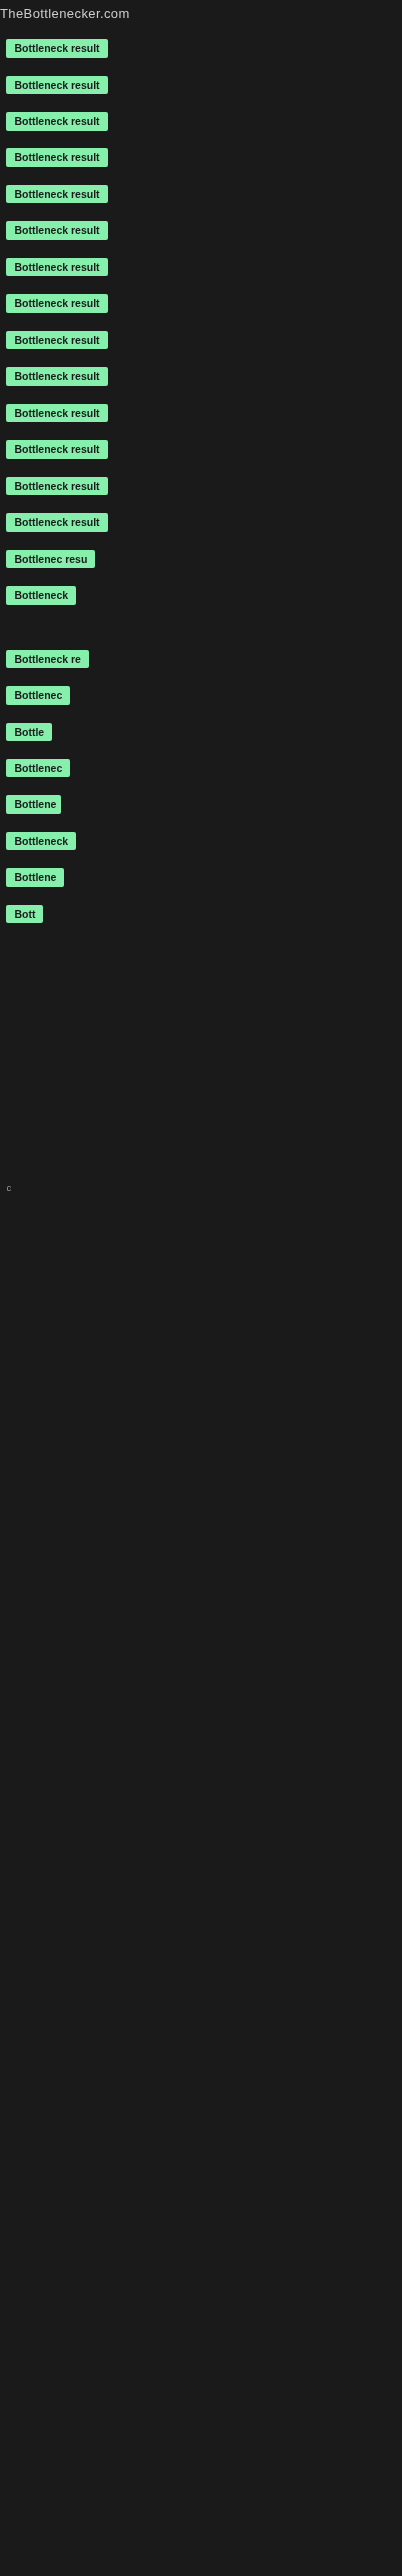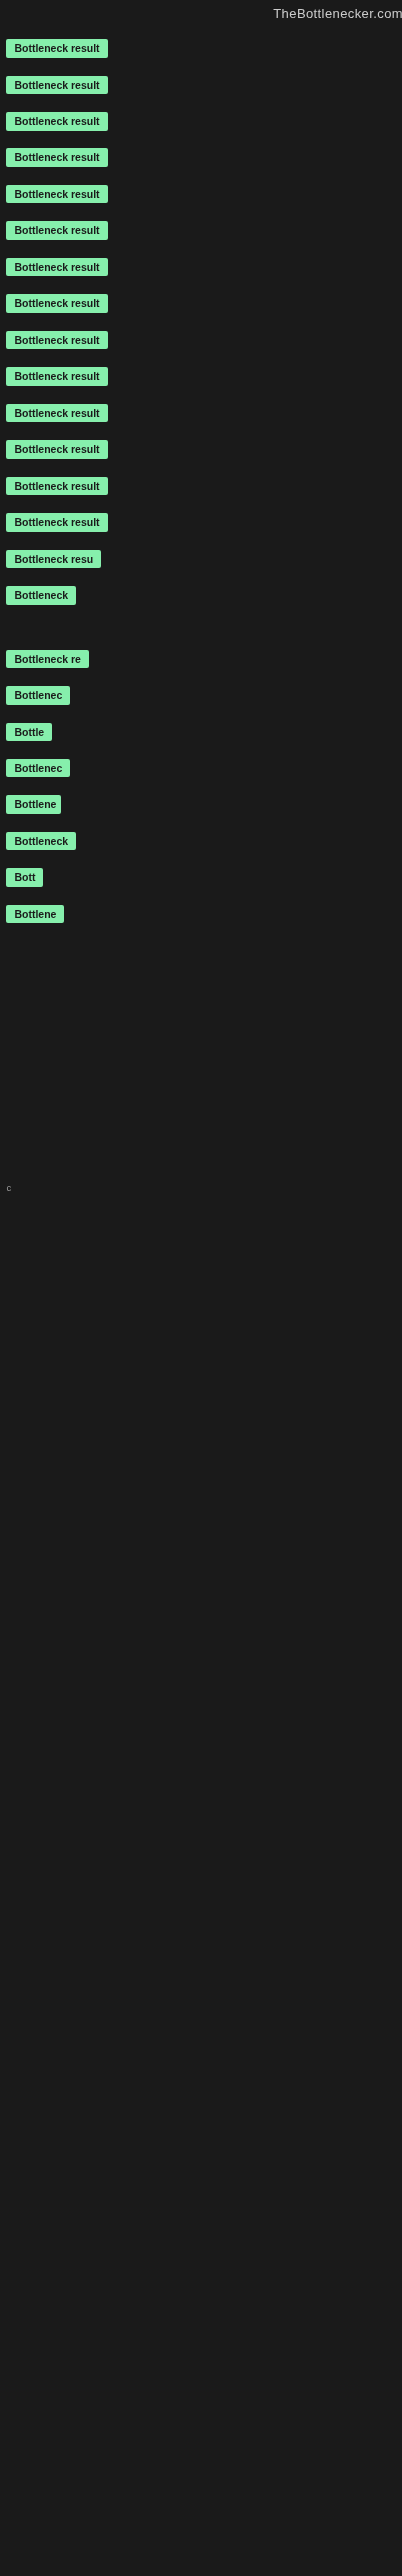--- a/index.html
+++ b/index.html
@@ -10,21 +10,21 @@
 
     body {
       width: 403px;
       min-height: 2576px;
       background-color: #1a1a1a;
       font-family: Arial, sans-serif;
       position: relative;
     }
 
     .site-title {
-      text-align: right;
+      text-align: left;
       color: #cccccc;
       font-size: 13px;
       padding: 6.4px 0 9.7px 0;
       letter-spacing: 0.4px;
     }
 
     .bottleneck-item {
       margin: 4.8px 6.4px;
       display: inline-block;
     }
@@ -75,30 +75,30 @@
     <div class="row"><span class="bottleneck-item"><span class="bottleneck-badge" style="max-width: 113px;">Bottleneck result</span></span></div>
     <div class="row"><span class="bottleneck-item"><span class="bottleneck-badge" style="max-width: 113px;">Bottleneck result</span></span></div>
     <div class="row"><span class="bottleneck-item"><span class="bottleneck-badge" style="max-width: 113px;">Bottleneck result</span></span></div>
     <div class="row"><span class="bottleneck-item"><span class="bottleneck-badge" style="max-width: 113px;">Bottleneck result</span></span></div>
     <div class="row"><span class="bottleneck-item"><span class="bottleneck-badge" style="max-width: 113px;">Bottleneck result</span></span></div>
     <div class="row"><span class="bottleneck-item"><span class="bottleneck-badge" style="max-width: 113px;">Bottleneck result</span></span></div>
     <div class="row"><span class="bottleneck-item"><span class="bottleneck-badge" style="max-width: 113px;">Bottleneck result</span></span></div>
     <div class="row"><span class="bottleneck-item"><span class="bottleneck-badge" style="max-width: 113px;">Bottleneck result</span></span></div>
     <div class="row"><span class="bottleneck-item"><span class="bottleneck-badge" style="max-width: 113px;">Bottleneck result</span></span></div>
     <div class="row"><span class="bottleneck-item"><span class="bottleneck-badge" style="max-width: 113px;">Bottleneck result</span></span></div>
-    <div class="row"><span class="bottleneck-item"><span class="bottleneck-badge" style="max-width: 97px;">Bottleneck resu</span></span></div>
+    <div class="row"><span class="bottleneck-item"><span class="bottleneck-badge" style="max-width: 97px;">Bottlenec resu</span></span></div>
     <div class="row"><span class="bottleneck-item"><span class="bottleneck-badge" style="max-width: 72px;">Bottleneck</span></span></div>
     <div class="row"><span class="bottleneck-item"><span class="bottleneck-badge" style="max-width: 85px; margin-top: 27px;">Bottleneck re</span></span></div>
     <div class="row"><span class="bottleneck-item"><span class="bottleneck-badge" style="max-width: 64px;">Bottlenec</span></span></div>
     <div class="row"><span class="bottleneck-item"><span class="bottleneck-badge" style="max-width: 48px;">Bottle</span></span></div>
     <div class="row"><span class="bottleneck-item"><span class="bottleneck-badge" style="max-width: 64px;">Bottlenec</span></span></div>
     <div class="row"><span class="bottleneck-item"><span class="bottleneck-badge" style="max-width: 55px;">Bottlene</span></span></div>
     <div class="row"><span class="bottleneck-item"><span class="bottleneck-badge" style="max-width: 72px;">Bottleneck</span></span></div>
+    <div class="row"><span class="bottleneck-item"><span class="bottleneck-badge" style="max-width: 60px;">Bottlene</span></span></div>
     <div class="row"><span class="bottleneck-item"><span class="bottleneck-badge" style="max-width: 40px;">Bott</span></span></div>
-    <div class="row"><span class="bottleneck-item"><span class="bottleneck-badge" style="max-width: 60px;">Bottlene</span></span></div>
   </div>
 
 <div class="spacer"></div>
 
 <div class="large-spacer"></div>
 
 <div class="large-spacer"></div>
 
 <span class="bottom-char">c</span>
 

